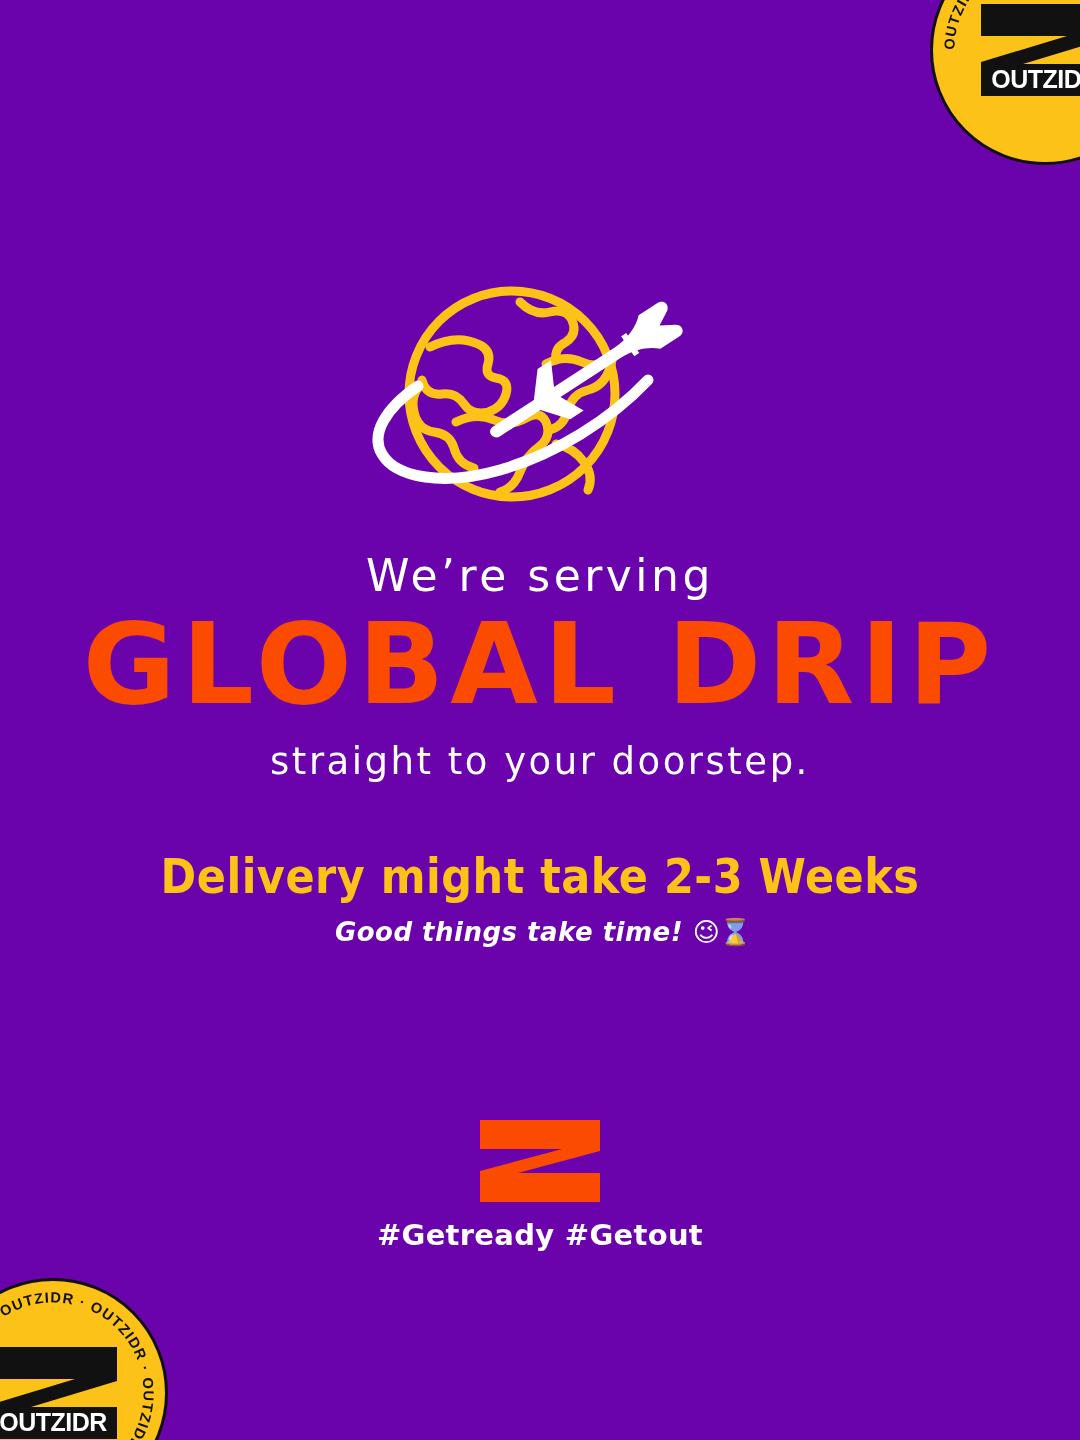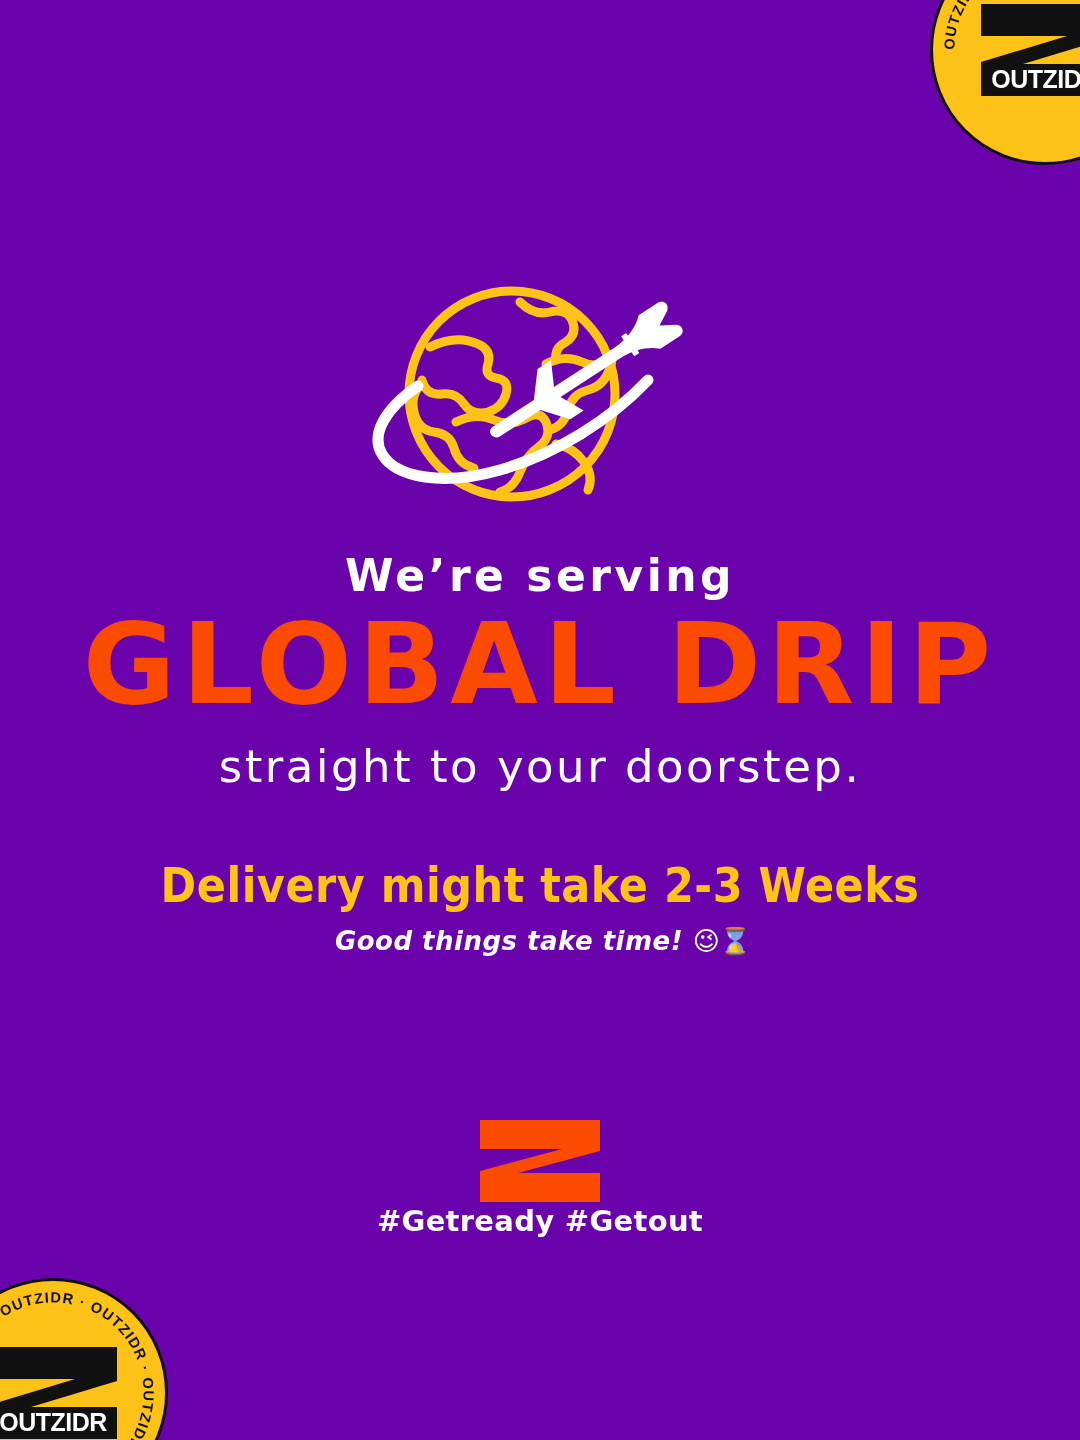--- a/index.html
+++ b/index.html
@@ -93,42 +93,42 @@
     left: 0;
     right: 0;
     top: 552px;
     text-align: center;
   }
 
   .line-serving {
     color: #ffffff;
     font-family: "DejaVu Sans", sans-serif;
     font-size: 44px;
-    font-weight: 700;
+    font-weight: 400;
     letter-spacing: 3.5px;
     line-height: 1.1;
     margin: 0;
   }
 
   .line-global {
     color: #FA4B00;
     font-family: "DejaVu Sans", sans-serif;
     font-size: 96px;
     font-weight: bold;
     letter-spacing: 5px;
     line-height: 1.08;
     margin: 14px 0 2px 0;
     transform: scaleX(1.18) scaleY(1.16);
     transform-origin: center center;
   }
 
   .line-doorstep {
     color: #ffffff;
     font-family: "DejaVu Sans", sans-serif;
-    font-size: 45px;
+    font-size: 37px;
     font-weight: 400;
     letter-spacing: 2.5px;
     line-height: 1.1;
     margin: 24px 0 0 0;
   }
 
   .line-delivery {
     color: #FDC217;
     font-family: "DejaVu Sans", sans-serif;
     font-size: 43px;
@@ -169,20 +169,21 @@
     height: 86px;
     margin: 0 auto;
     display: block;
   }
   .footer-tag {
     color: #ffffff;
     font-family: "DejaVu Sans", sans-serif;
     font-size: 29px;
     font-weight: bold;
     letter-spacing: 0.3px;
+    margin-top: 14px;
   }
 </style>
 </head>
 <body>
 
 <div class="poster">
 
   <div class="hero-art">
     <svg viewBox="0 0 360 240" xmlns="http://www.w3.org/2000/svg">
       <g>

